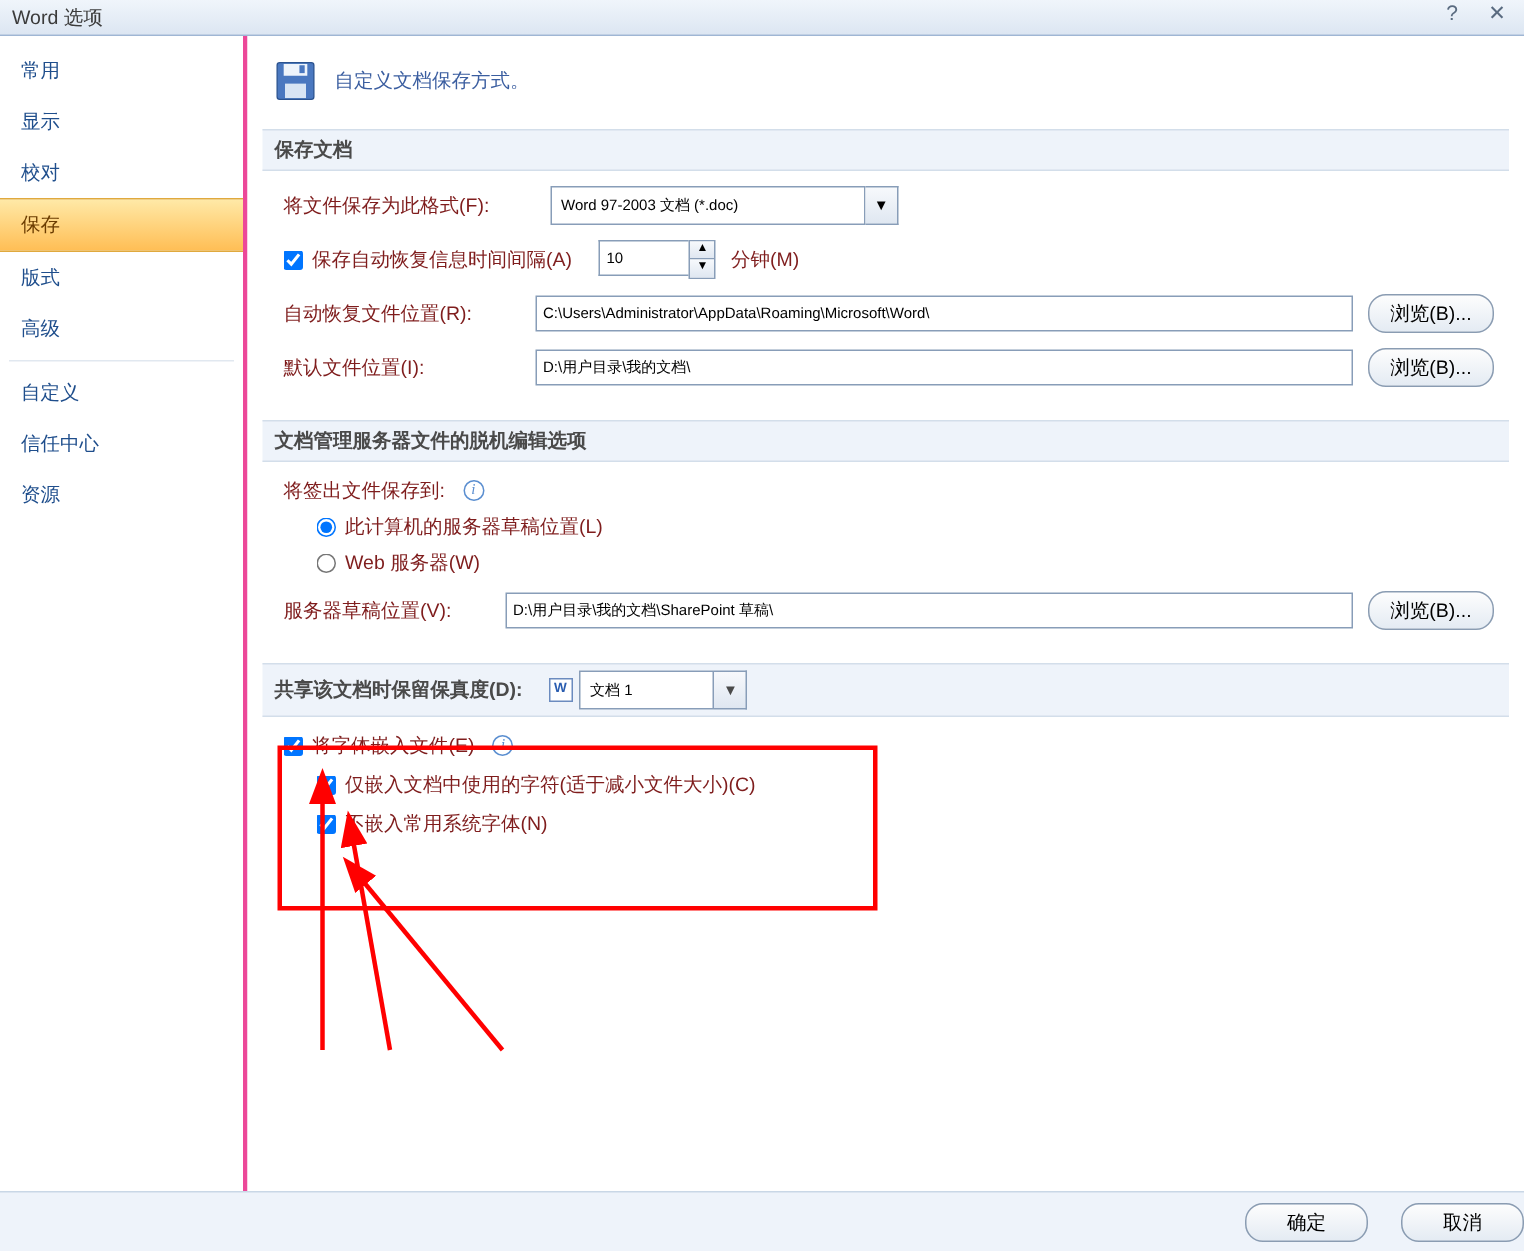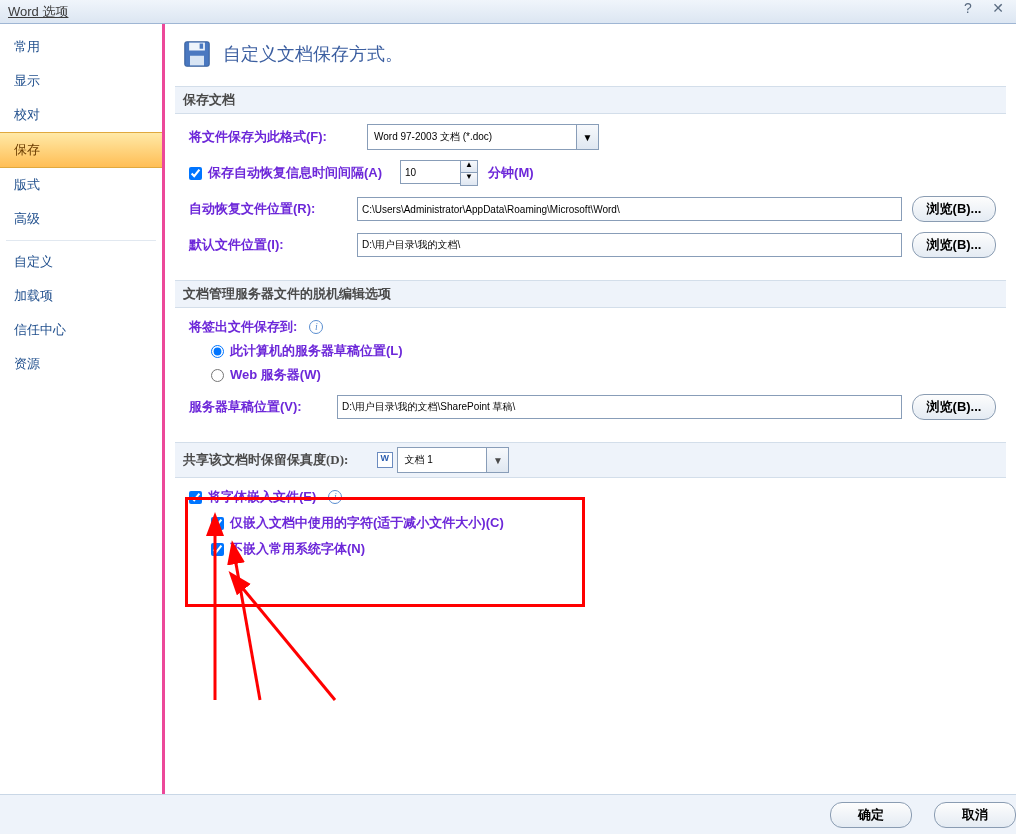--- a/index.html
+++ b/index.html
@@ -1,55 +1,55 @@
 <!DOCTYPE html>
 <html><head>
 <meta charset="utf-8">
 <style>
 * { box-sizing: border-box; margin: 0; padding: 0; font-family: "Microsoft YaHei", "SimSun", Tahoma, sans-serif; font-size: 13px; }
 body { background: #e8eef7; width: 1016px; height: 834px; overflow: hidden; position: relative; }
 
-.title-bar { height: 24px; background: linear-gradient(to bottom, #f0f5fb, #dce6f2); padding-left: 8px; line-height: 24px; color: #3b3b3b; border-bottom: 1px solid #9fb6d4; position: relative; text-decoration: underline; }
+.title-bar { height: 24px; background: linear-gradient(to bottom, #f0f5fb, #dce6f2); padding-left: 8px; line-height: 24px; color: #3b3b3b; border-bottom: 1px solid #9fb6d4; position: relative; }
 .title-bar .win-btn { position: absolute; top: 0; width: 28px; height: 18px; text-align: center; line-height: 16px; color: #5a6b80; font-size: 14px; }
 .title-bar .help-btn { right: 34px; }
 .title-bar .close-btn { right: 4px; }
 
 .body-wrap { display: flex; height: 770px; background: #fff; }
 
 .sidebar { width: 165px; background: #fff; border-right: 3px solid #ec4899; padding-top: 6px; }
 .sidebar .item { padding: 8px 14px; color: #1f4e8c; cursor: pointer; border-bottom: 0; }
 .sidebar .item.selected { background: linear-gradient(to bottom, #ffe9a7, #ffbe55); color: #6b3c00; border: 1px solid #e0a93e; border-left: none; border-right: none; }
 .sidebar .divider { height: 0; border-top: 1px solid #e1e8f0; margin: 4px 6px; }
 
 .main { flex: 1; background: #fff; overflow: auto; padding-bottom: 20px; }
 .header-row { display: flex; align-items: center; padding: 14px 16px 16px 16px; }
 .header-row .save-icon { width: 32px; height: 32px; margin-right: 10px; display: flex; align-items: center; justify-content: center; }
 .header-row .save-icon svg { width: 28px; height: 28px; }
-.header-row .title { color: #3b5ea0; font-size: 18px; }
+.header-row .title { color: #3b5ea0; font-size: 13px; }
 
 .section { margin: 0 10px 8px 10px; }
 .section-head { background: #eef3fa; border-top: 1px solid #d3deea; border-bottom: 1px solid #d3deea; padding: 4px 8px; font-weight: bold; color: #4a4a4a; font-size: 13px; }
 .section-body { padding: 10px 10px 4px 14px; }
 
 .row { display: flex; align-items: center; margin-bottom: 10px; }
-.row label, .row .lbl { color: #6d28d9; margin-right: 8px; font-weight: bold; }
+.row label, .row .lbl { color: #7f1d1d; margin-right: 8px; }
 
 select, input[type="text"], .spin { border: 1px solid #889db8; background: #fff; height: 24px; padding: 0 4px; font-size: 10px; }
 .dropdown { position: relative; display: inline-flex; }
 .dropdown input { border: 1px solid #889db8; height: 26px; padding: 0 6px; }
 .dropdown .arrow { width: 22px; height: 26px; border: 1px solid #889db8; border-left: none; background: linear-gradient(to bottom,#f7f9fc,#dfe7f1); display: flex; align-items: center; justify-content: center; font-size: 10px; }
 
 .spinner { display: inline-flex; align-items: stretch; }
 .spinner input { width: 60px; border-right: none; }
 .spinner .btns { display: flex; flex-direction: column; border: 1px solid #889db8; }
 .spinner .btns div { width: 16px; height: 12px; font-size: 8px; line-height: 8px; text-align: center; background: linear-gradient(to bottom,#f7f9fc,#dfe7f1); }
 .spinner .btns div:first-child { border-bottom: 1px solid #889db8; }
 
 .wide-input { flex: 1; }
-.btn { min-width: 84px; height: 26px; border: 1px solid #8a9cb2; background: linear-gradient(to bottom,#fdfdfd,#e4ebf3); border-radius: 12px; margin-left: 10px; cursor: pointer; padding: 0 10px; font-weight: bold; }
+.btn { min-width: 84px; height: 26px; border: 1px solid #8a9cb2; background: linear-gradient(to bottom,#fdfdfd,#e4ebf3); border-radius: 12px; margin-left: 10px; cursor: pointer; padding: 0 10px; }
 
 input[type="checkbox"], input[type="radio"] { margin-right: 6px; vertical-align: middle; }
 
 .info-icon { display: inline-block; width: 14px; height: 14px; border-radius: 50%; border: 1px solid #5a8ed0; color: #5a8ed0; font-size: 10px; line-height: 12px; text-align: center; margin-left: 4px; vertical-align: middle; font-style: italic; font-family: serif; }
 
 .bottom-bar { position: absolute; left: 0; right: 0; bottom: 0; height: 40px; background: #eef3fa; border-top: 1px solid #c9d7e6; display: flex; justify-content: flex-end; align-items: center; padding-right: 0; gap: 12px; }
 .bottom-bar .btn { min-width: 82px; height: 26px; }
 
 .annot-box { position: absolute; border: 3px solid red; pointer-events: none; }
 .arrow-svg { position: absolute; pointer-events: none; }
@@ -69,21 +69,20 @@
 <div class="body-wrap">
   <div class="sidebar">
     <div class="item">常用</div>
     <div class="item">显示</div>
     <div class="item">校对</div>
     <div class="item selected">保存</div>
     <div class="item">版式</div>
     <div class="item">高级</div>
     <div class="divider"></div>
     <div class="item">自定义</div>
-    <div class="item">加载项</div>
     <div class="item">信任中心</div>
     <div class="item">资源</div>
   </div>
 
   <div class="main">
     <div class="header-row">
       <span class="save-icon">
         <svg viewBox="0 0 32 32">
             <rect x="2" y="2" width="28" height="28" rx="2" fill="#4a78c0" stroke="#2b5390"></rect>
             <rect x="7" y="3" width="18" height="9" fill="#eef4fb"></rect>
@@ -147,21 +146,21 @@
         <div class="row">
           <span class="lbl" style="width:140px;">服务器草稿位置(V):</span>
           <input type="text" class="wide-input" value="D:\用户目录\我的文档\SharePoint 草稿\" style="">
           <button class="btn">浏览(B)...</button>
         </div>
       </div>
     </div>
 
     <div class="section">
       <div class="section-head" style="display:flex;align-items:center;">
-        <span style="margin-right:29px;font-family:Liberation Serif, serif;">共享该文档时保留保真度(D):</span>
+        <span style="margin-right:18px;">共享该文档时保留保真度(D):</span>
         <span class="doc-icon"></span>
         <div class="dropdown">
           <input type="text" readonly="" style="width: 90px;" value="文档 1">
           <div class="arrow">▼</div>
         </div>
       </div>
       <div class="section-body" style="position:relative;">
         <div class="row" style="margin-bottom:8px;">
           <input type="checkbox" checked="" style="">
           <span class="lbl">将字体嵌入文件(E)</span>

